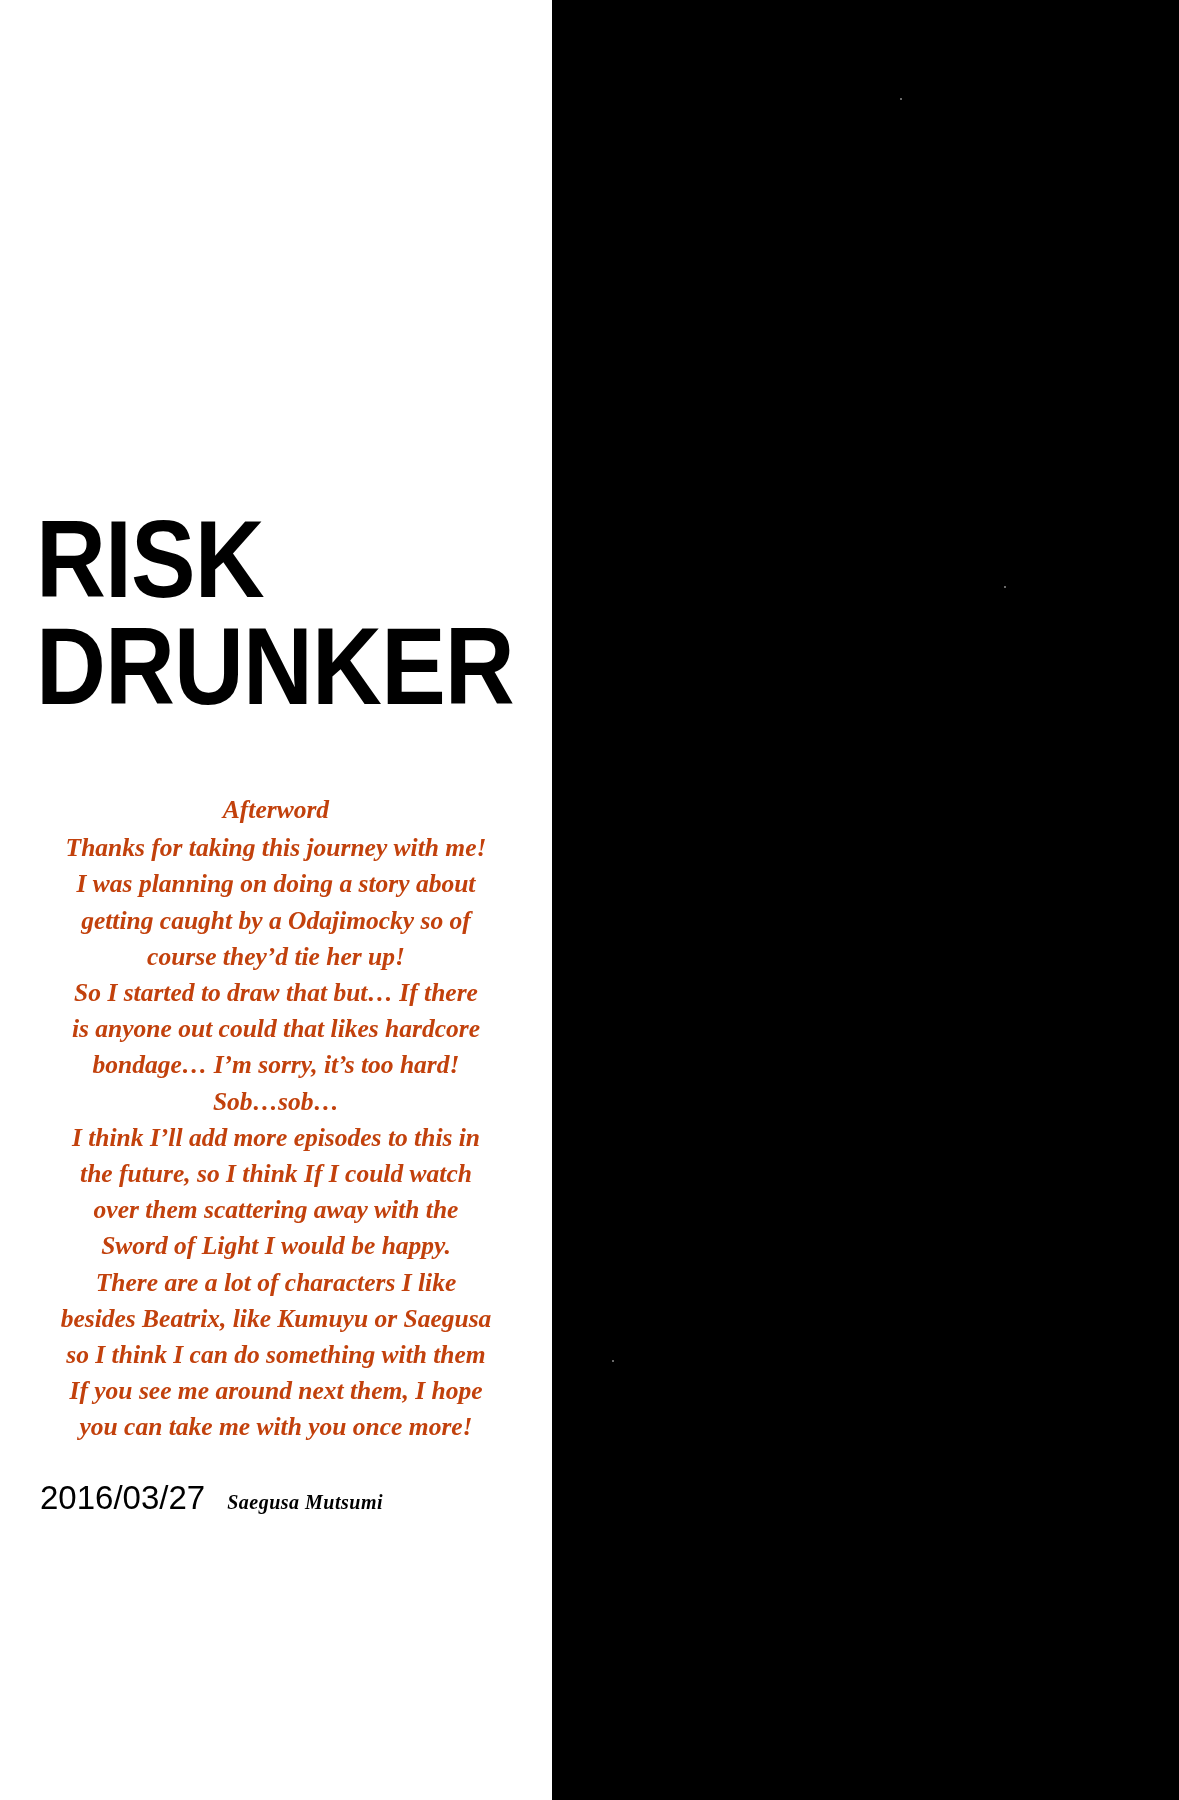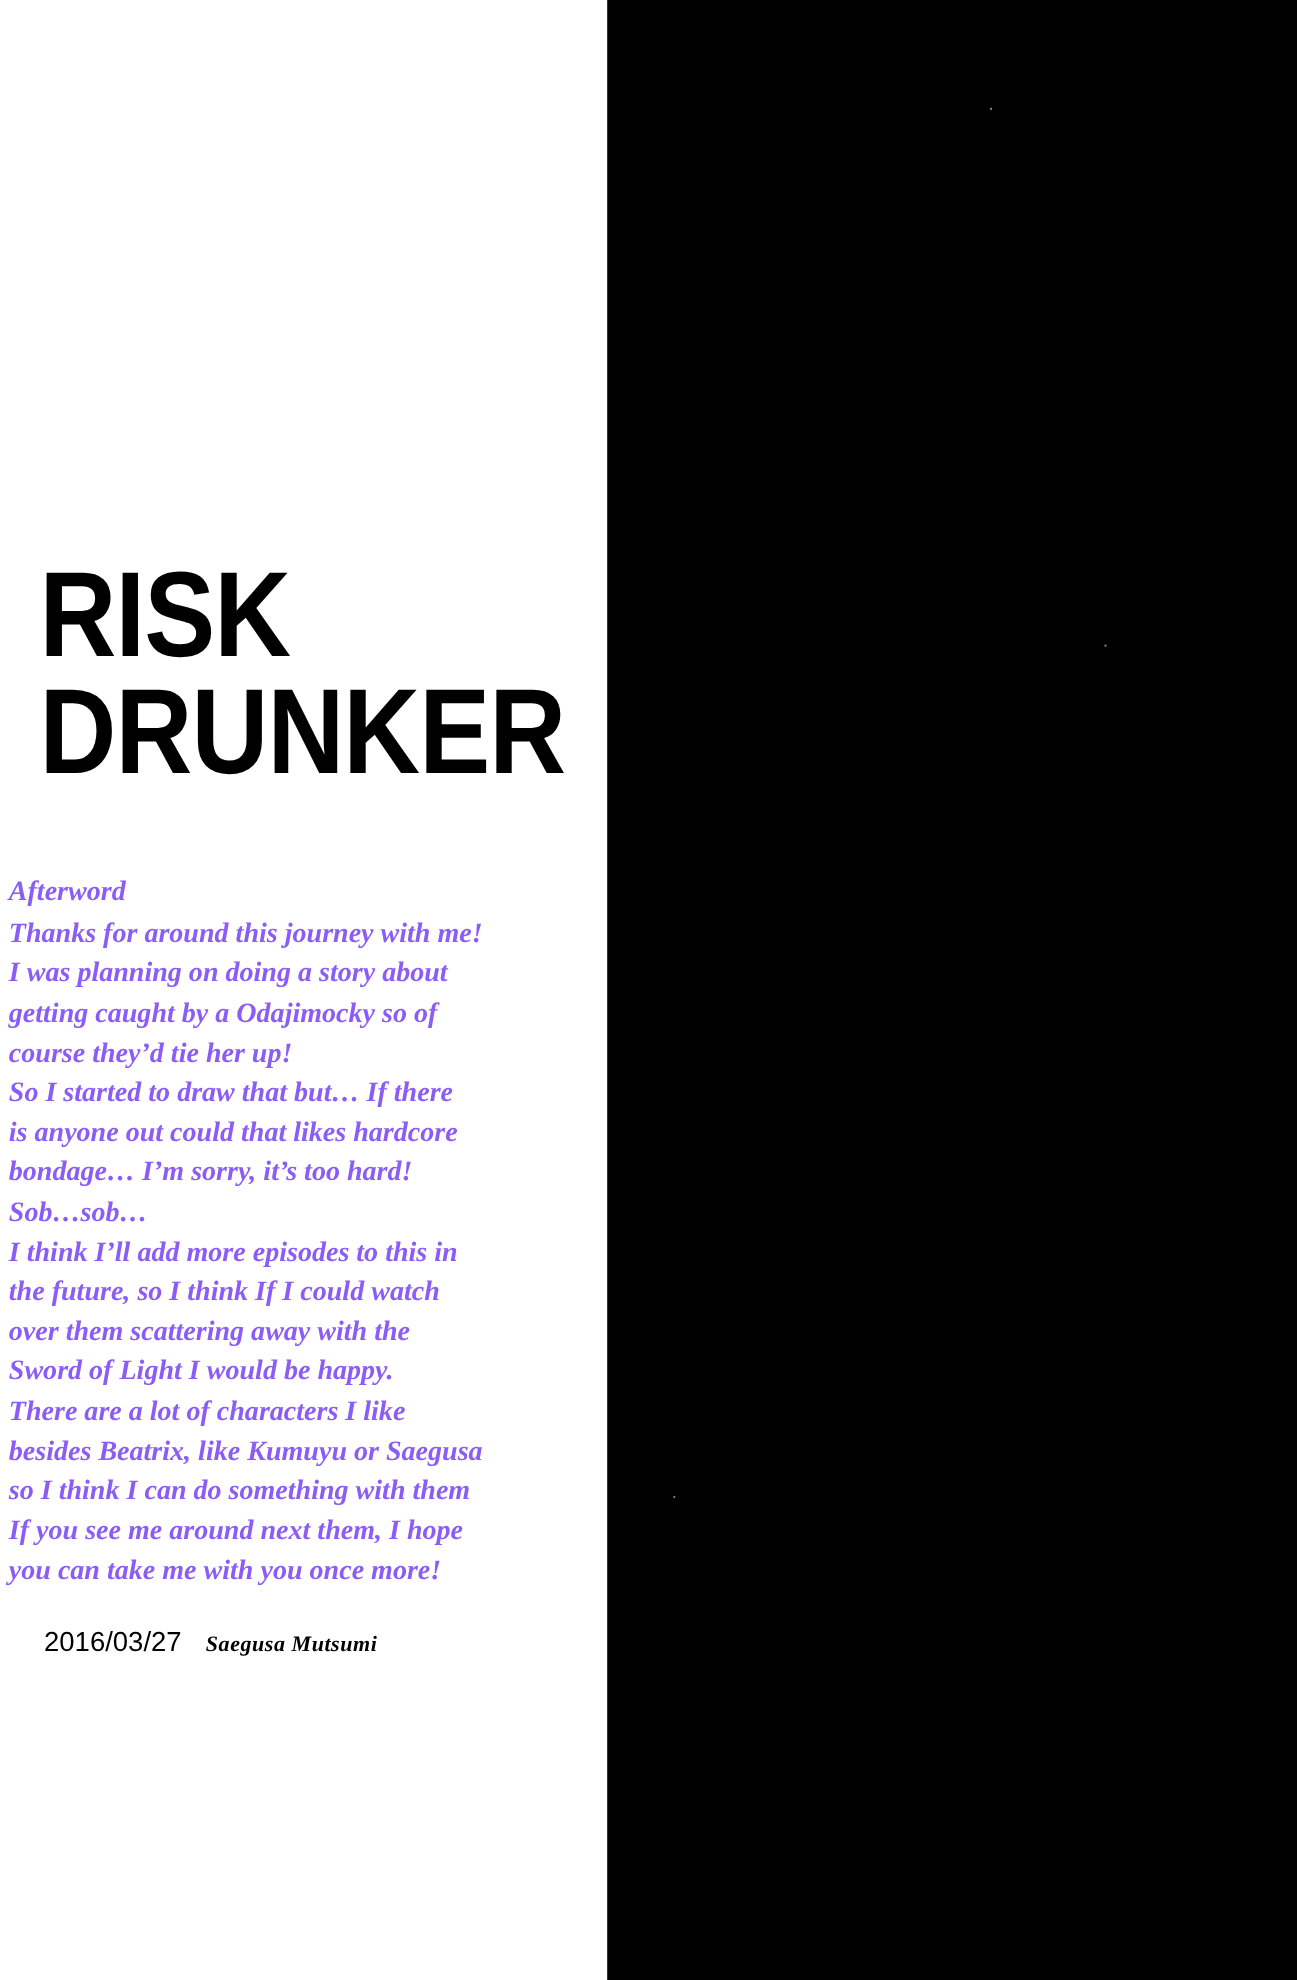--- a/index.html
+++ b/index.html
@@ -58,21 +58,22 @@
     font-size: 110px;
     transform: scaleX(0.88);
     transform-origin: left center;
     margin-top: 6px;
   }
   .afterword-body {
     position: absolute;
     left: 8px;
     top: 792px;
     width: 536px;
-    color: #8b5cf6;
+    text-align: center;
+    color: #c2410c;
     font-family: "Liberation Serif", serif;
     font-style: italic;
     font-weight: bold;
     font-size: 25.5px;
     line-height: 1.42;
   }
   .afterword-heading {
     display: block;
     font-size: 25.5px;
     font-style: italic;
@@ -89,21 +90,21 @@
     top: 1479px;
     width: 480px;
     display: flex;
     align-items: baseline;
     gap: 22px;
   }
   .sig-date {
     font-family: "Liberation Sans", sans-serif;
     font-style: normal;
     font-weight: normal;
-    font-size: 25px;
+    font-size: 33px;
     color: #000000;
   }
   .sig-name {
     font-family: "Liberation Serif", serif;
     font-style: italic;
     font-weight: bold;
     font-size: 20px;
     color: #000000;
     letter-spacing: 0.5px;
   }
@@ -129,21 +130,21 @@
 
   <div class="left-panel">
 
     <div class="title-block">
       <div class="title-line title-line-1">RISK</div>
       <div class="title-line title-line-2">DRUNKER</div>
     </div>
 
     <div class="afterword-body">
       <span class="afterword-heading">Afterword</span>
-      <span class="afterword-line">Thanks for around this journey with me!</span>
+      <span class="afterword-line">Thanks for taking this journey with me!</span>
       <span class="afterword-line">I was planning on doing a story about</span>
       <span class="afterword-line">getting caught by a Odajimocky so of</span>
       <span class="afterword-line">course they’d tie her up!</span>
       <span class="afterword-line">So I started to draw that but… If there</span>
       <span class="afterword-line">is anyone out could that likes hardcore</span>
       <span class="afterword-line">bondage… I’m sorry, it’s too hard!</span>
       <span class="afterword-line">Sob…sob…</span>
       <span class="afterword-line">I think I’ll add more episodes to this in</span>
       <span class="afterword-line">the future, so I think If I could watch</span>
       <span class="afterword-line">over them scattering away with the</span>

